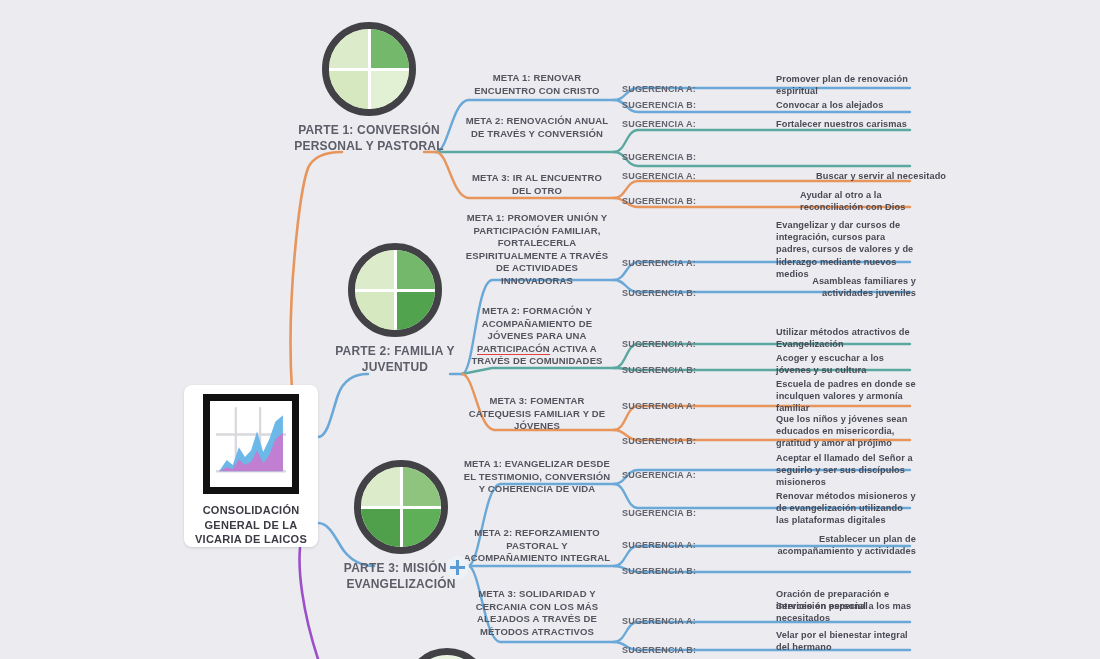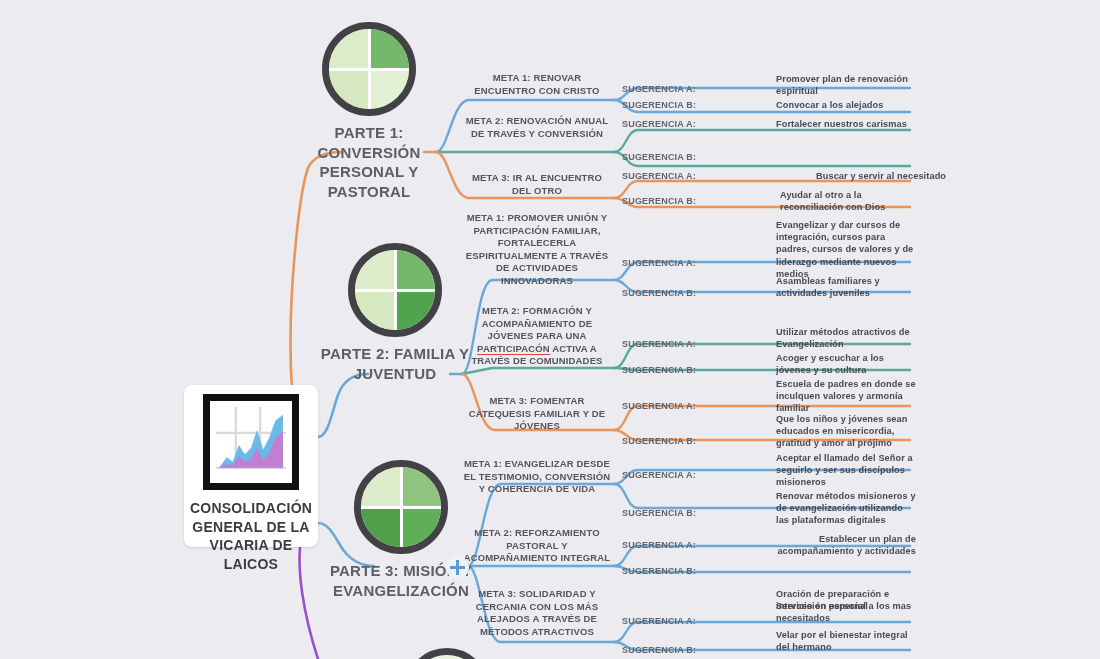--- a/index.html
+++ b/index.html
@@ -19,33 +19,33 @@
     box-shadow:0 1px 3px rgba(0,0,0,.13);
     display:flex;flex-direction:column;align-items:center;
     padding-top:9px;box-sizing:border-box;z-index:6;
   }
   .center-img{
     width:96px;height:102px;background:#111;border:3px solid #111;
     box-sizing:border-box;padding:4px;
   }
   .center-img .inner{width:100%;height:100%;background:#fff;padding:3px;box-sizing:border-box;}
   .center-title{
-    margin-top:9px;text-align:center;font-size:14px;font-weight:bold;
+    margin-top:9px;text-align:center;font-size:11px;font-weight:bold;
     color:#3b3b44;letter-spacing:.25px;line-height:1.33;
   }
 
   
   .branch-node{position:absolute;width:150px;z-index:5;display:flex;
     flex-direction:column;align-items:center;}
   .circle{width:94px;height:94px;border-radius:50%;border:7px solid #414146;
     box-sizing:border-box;overflow:hidden;position:relative;background:#eaf2e0;}
   .circle .q{position:absolute;width:50%;height:50%;}
   .circle .sep-v{position:absolute;left:calc(50% - 1.5px);top:0;width:3px;height:100%;background:#fff;}
   .circle .sep-h{position:absolute;top:calc(50% - 1.5px);left:0;height:3px;width:100%;background:#fff;}
-  .branch-label{margin-top:7px;text-align:center;font-size:15px;font-weight:bold;
+  .branch-label{margin-top:7px;text-align:center;font-size:12px;font-weight:bold;
     color:#5d5d68;letter-spacing:.2px;line-height:1.3;width:150px;}
 
   
   .meta-node{position:absolute;width:150px;text-align:center;z-index:4;
     font-size:9.5px;font-weight:bold;color:#54545e;line-height:1.32;letter-spacing:.15px;}
   .misspell{border-bottom:1.5px solid #e04040;}
 
   
   .sug-label{position:absolute;font-size:9px;font-weight:bold;color:#63636d;
     letter-spacing:.2px;z-index:4;white-space:nowrap;}
@@ -172,21 +172,21 @@
   <div class="sug-label" style="left:622px;top:100px;">SUGERENCIA B:</div>
   <div class="sug-text" style="left:776px;top:99px;">Convocar a los alejados</div>
 
   <div class="sug-label" style="left:622px;top:119px;">SUGERENCIA A:</div>
   <div class="sug-text" style="left:776px;top:118px;">Fortalecer nuestros carismas</div>
   <div class="sug-label" style="left:622px;top:152px;">SUGERENCIA B:</div>
 
   <div class="sug-label" style="left:622px;top:171px;">SUGERENCIA A:</div>
   <div class="sug-text" style="left:776px;top:170px;padding-left:40px;">Buscar y servir al necesitado</div>
   <div class="sug-label" style="left:622px;top:196px;">SUGERENCIA B:</div>
-  <div class="sug-text" style="left:780px;top:189px;">Ayudar al otro a la reconciliación con Dios</div>
+  <div class="sug-text" style="left:800px;top:189px;">Ayudar al otro a la reconciliación con Dios</div>
 
   <div class="branch-node" style="left:320px;top:243px;">
     <div class="circle">
       <div class="q" style="left:0;top:0;background:#dcebc9;"></div>
       <div class="q" style="right:0;top:0;background:#74b86b;"></div>
       <div class="q" style="left:0;bottom:0;background:#d6e8c0;"></div>
       <div class="q" style="right:0;bottom:0;background:#52a34e;"></div>
       <div class="sep-v"></div>
         <div class="sep-h"></div>
     </div>
@@ -197,21 +197,21 @@
     <span>META 1: PROMOVER UNIÓN Y PARTICIPACIÓN FAMILIAR, FORTALECERLA ESPIRITUALMENTE A TRAVÉS DE ACTIVIDADES INNOVADORAS</span>
   </div>
   <div class="meta-node" style="left:462px;top:305px;">
     <span>META 2: FORMACIÓN Y ACOMPAÑAMIENTO DE JÓVENES PARA UNA </span><span class="misspell">PARTICIPACÓN</span><span> ACTIVA A TRAVÉS DE COMUNIDADES</span>
   </div>
   <div class="meta-node" style="left:462px;top:395px;">META 3: FOMENTAR CATEQUESIS FAMILIAR Y DE JÓVENES</div>
 
   <div class="sug-label" style="left:622px;top:258px;">SUGERENCIA A:</div>
   <div class="sug-text" style="left:776px;top:219px;">Evangelizar y dar cursos de integración, cursos para padres, cursos de valores y de liderazgo mediante nuevos medios</div>
   <div class="sug-label" style="left:622px;top:288px;">SUGERENCIA B:</div>
-  <div class="sug-text" style="left:776px;top:275px;">Asambleas familiares y actividades juveniles</div>
+  <div class="sug-text" style="left:776px;top:275px;text-align:right;">Asambleas familiares y actividades juveniles</div>
 
   <div class="sug-label" style="left:622px;top:339px;">SUGERENCIA A:</div>
   <div class="sug-text" style="left:776px;top:326px;">Utilizar métodos atractivos de Evangelización</div>
   <div class="sug-label" style="left:622px;top:365px;">SUGERENCIA B:</div>
   <div class="sug-text" style="left:776px;top:352px;">Acoger y escuchar a los jóvenes y su cultura</div>
 
   <div class="sug-label" style="left:622px;top:401px;">SUGERENCIA A:</div>
   <div class="sug-text" style="left:776px;top:378px;">Escuela de padres en donde se inculquen valores y armonía familiar</div>
   <div class="sug-label" style="left:622px;top:436px;">SUGERENCIA B:</div>
   <div class="sug-text" style="left:776px;top:413px;">Que los niños y jóvenes sean educados en misericordia, gratitud y amor al prójimo</div>

